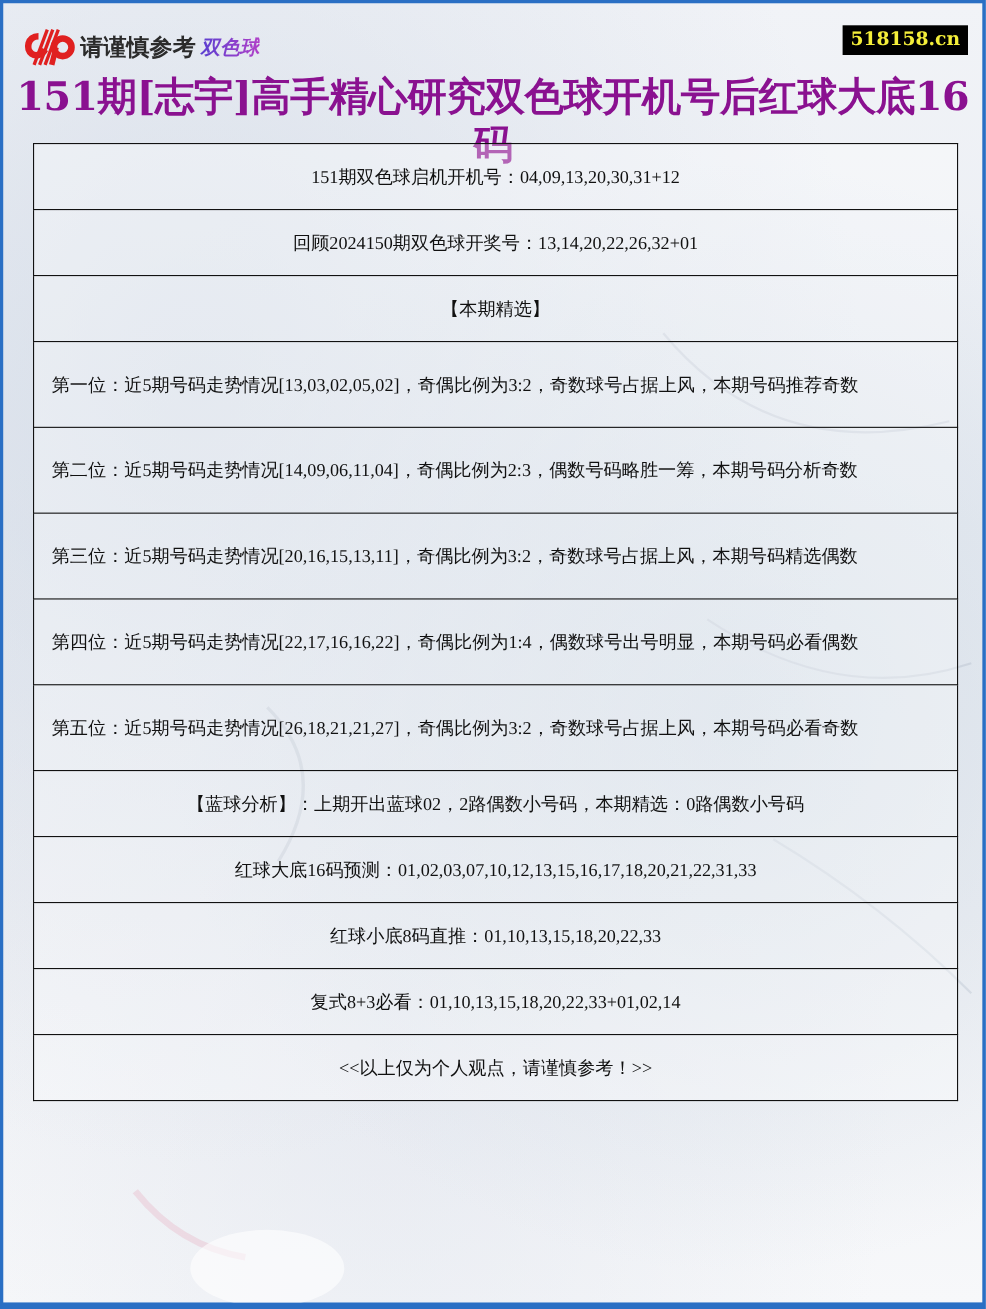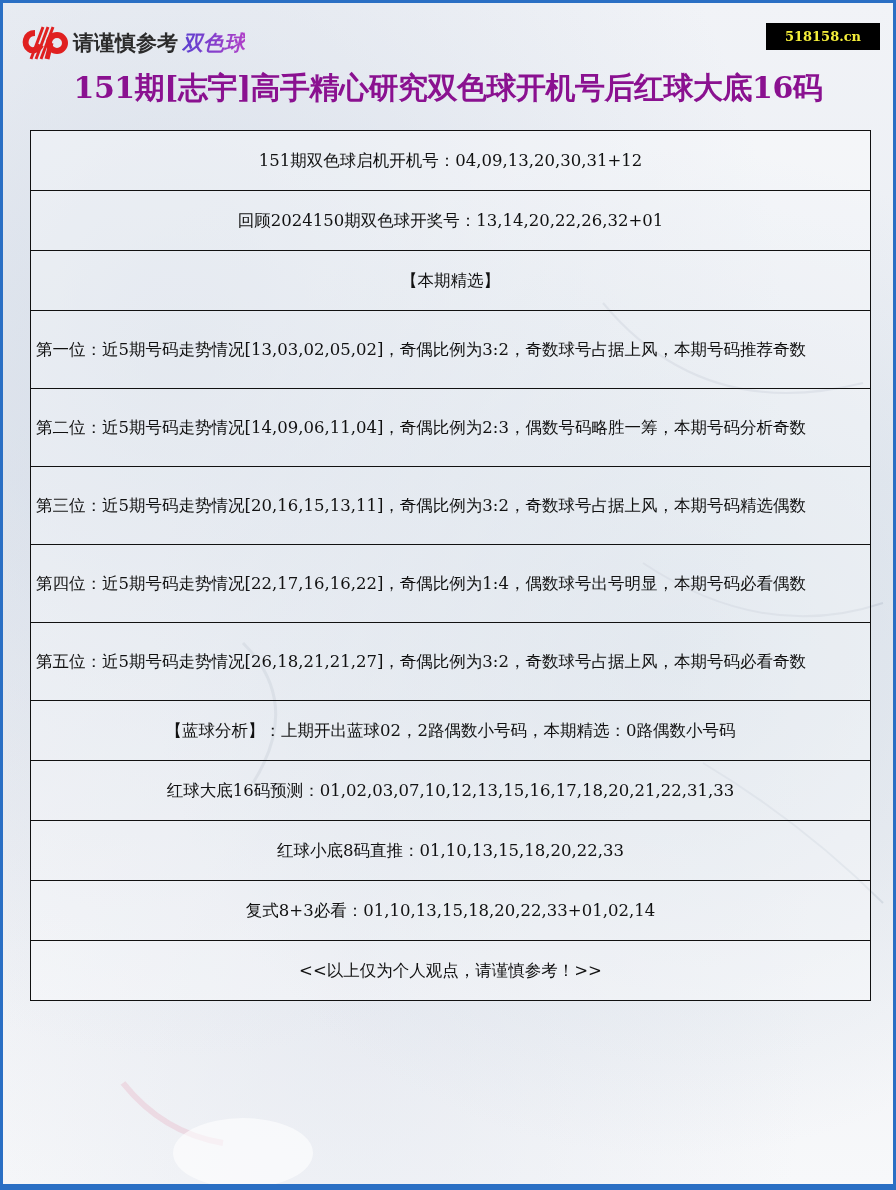--- a/index.html
+++ b/index.html
@@ -26,46 +26,47 @@
     position: absolute; left: 18px; top: 22px;
     display: flex; align-items: center; gap: 4px;
   }
   .logo-mark { width: 48px; height: 36px; }
   .logo-text-cn {
     font-family: "DejaVu Sans", "Liberation Sans", sans-serif;
     font-weight: bold; font-size: 21px; color: #2b2b2b; letter-spacing: 0px;
   }
   .logo-text-ssq {
     font-family: "DejaVu Sans", "Liberation Sans", sans-serif;
-    font-weight: bold; font-style: italic; font-size: 21px;
+    font-weight: bold; font-style: italic; font-size: 18px;
     background: linear-gradient(90deg, #5a3fd0, #b040c8);
     -webkit-background-clip: text; background-clip: text; color: transparent;
   }
   .site-badge {
     position: absolute; left: 763px; top: 20px;
     width: 114px; height: 27px; background: #000;
     color: #f4ee3a; font-family: "DejaVu Serif", "Liberation Serif", serif;
-    font-weight: bold; font-size: 13px; line-height: 27px; text-align: center;
+    font-weight: bold; font-size: 17px; line-height: 27px; text-align: center;
   }
   .page-title {
     position: absolute; left: 0; right: 0; top: 66px;
     text-align: center; color: #8a1190;
     font-family: "DejaVu Serif", "Liberation Serif", serif;
-    font-size: 30px; letter-spacing: -0.5px; line-height: 44px;
+    font-size: 36px; letter-spacing: -0.5px; line-height: 44px;
   }
   table.main {
     position: absolute; left: 30px; top: 130px;
     width: 841px; border-collapse: collapse;
     background: rgba(255,255,255,0.35);
     font-size: 16.5px; color: #111;
   }
   table.main td {
     border: 1.5px solid #111;
-    padding: 0 5px;
+    padding: 0 16px;
     vertical-align: middle;
+    font-family: Liberation Serif, serif;
   }
   tr.h60 td { height: 60px; }
   tr.h78 td { height: 78px; }
   td.center { text-align: center; }
   td.left { text-align: left; line-height: 23px; padding-left: 4px; }
   .half { width: 420px; }
 </style>
 </head>
 <body>
 

